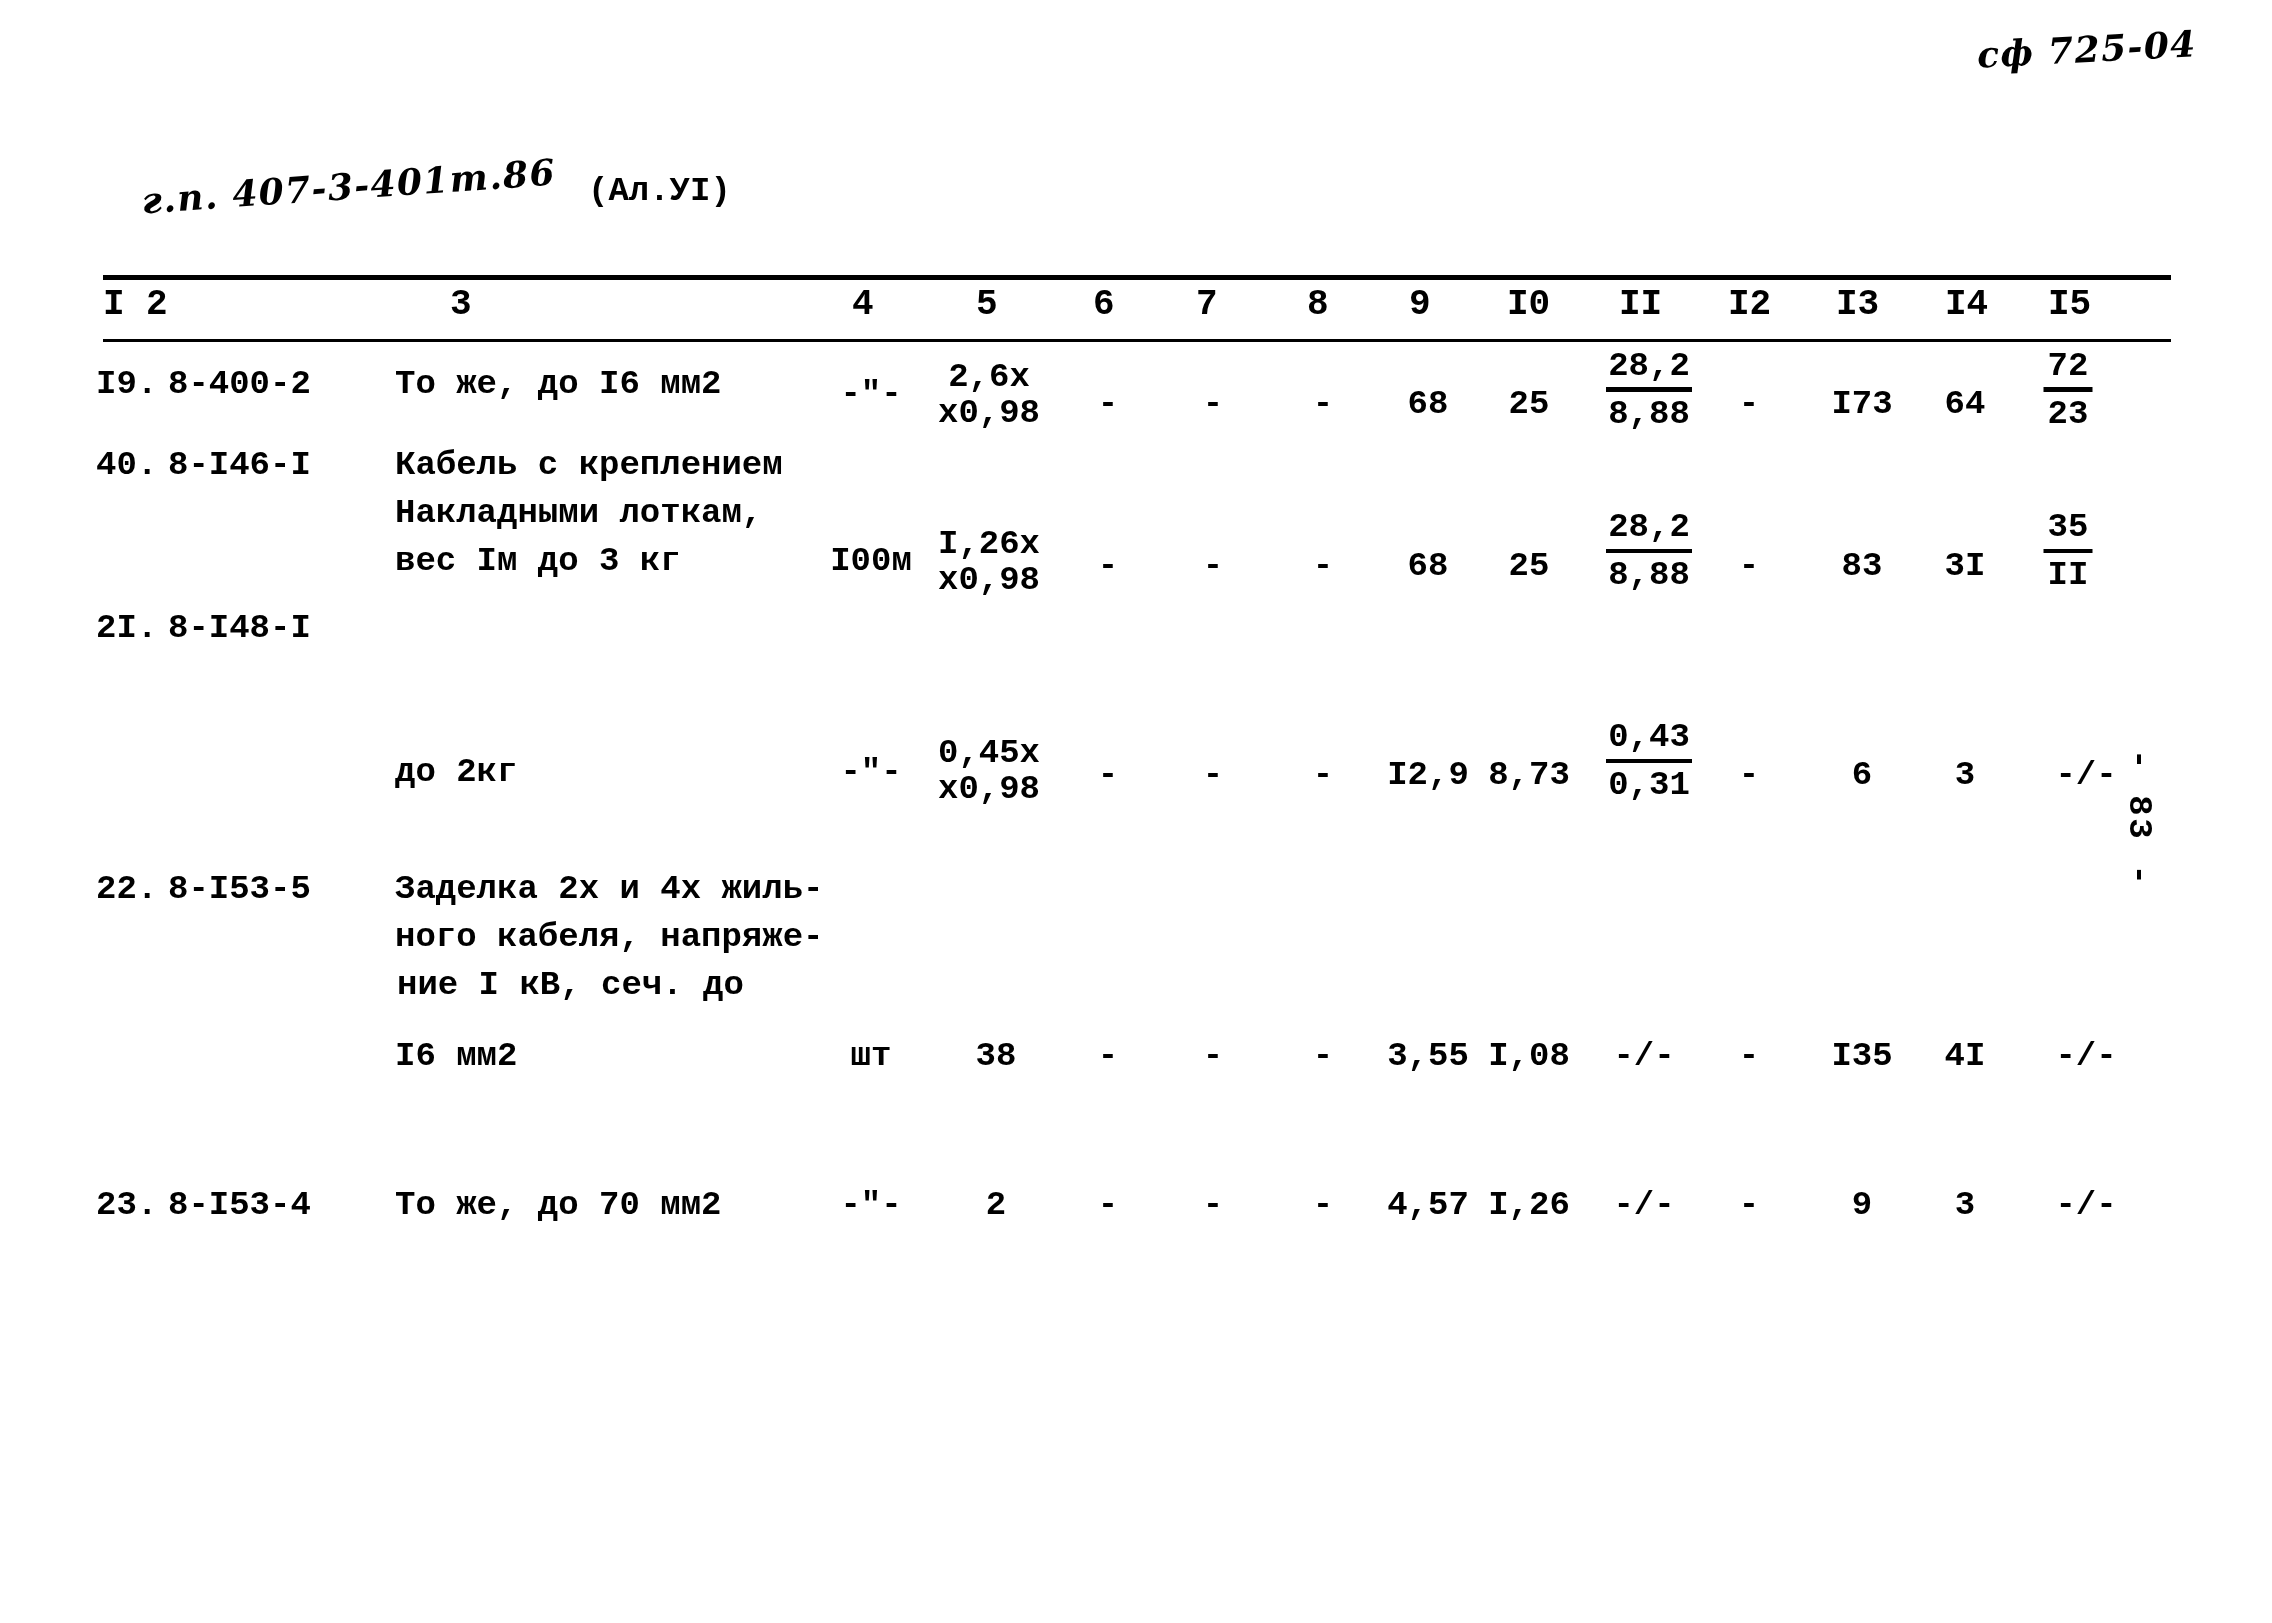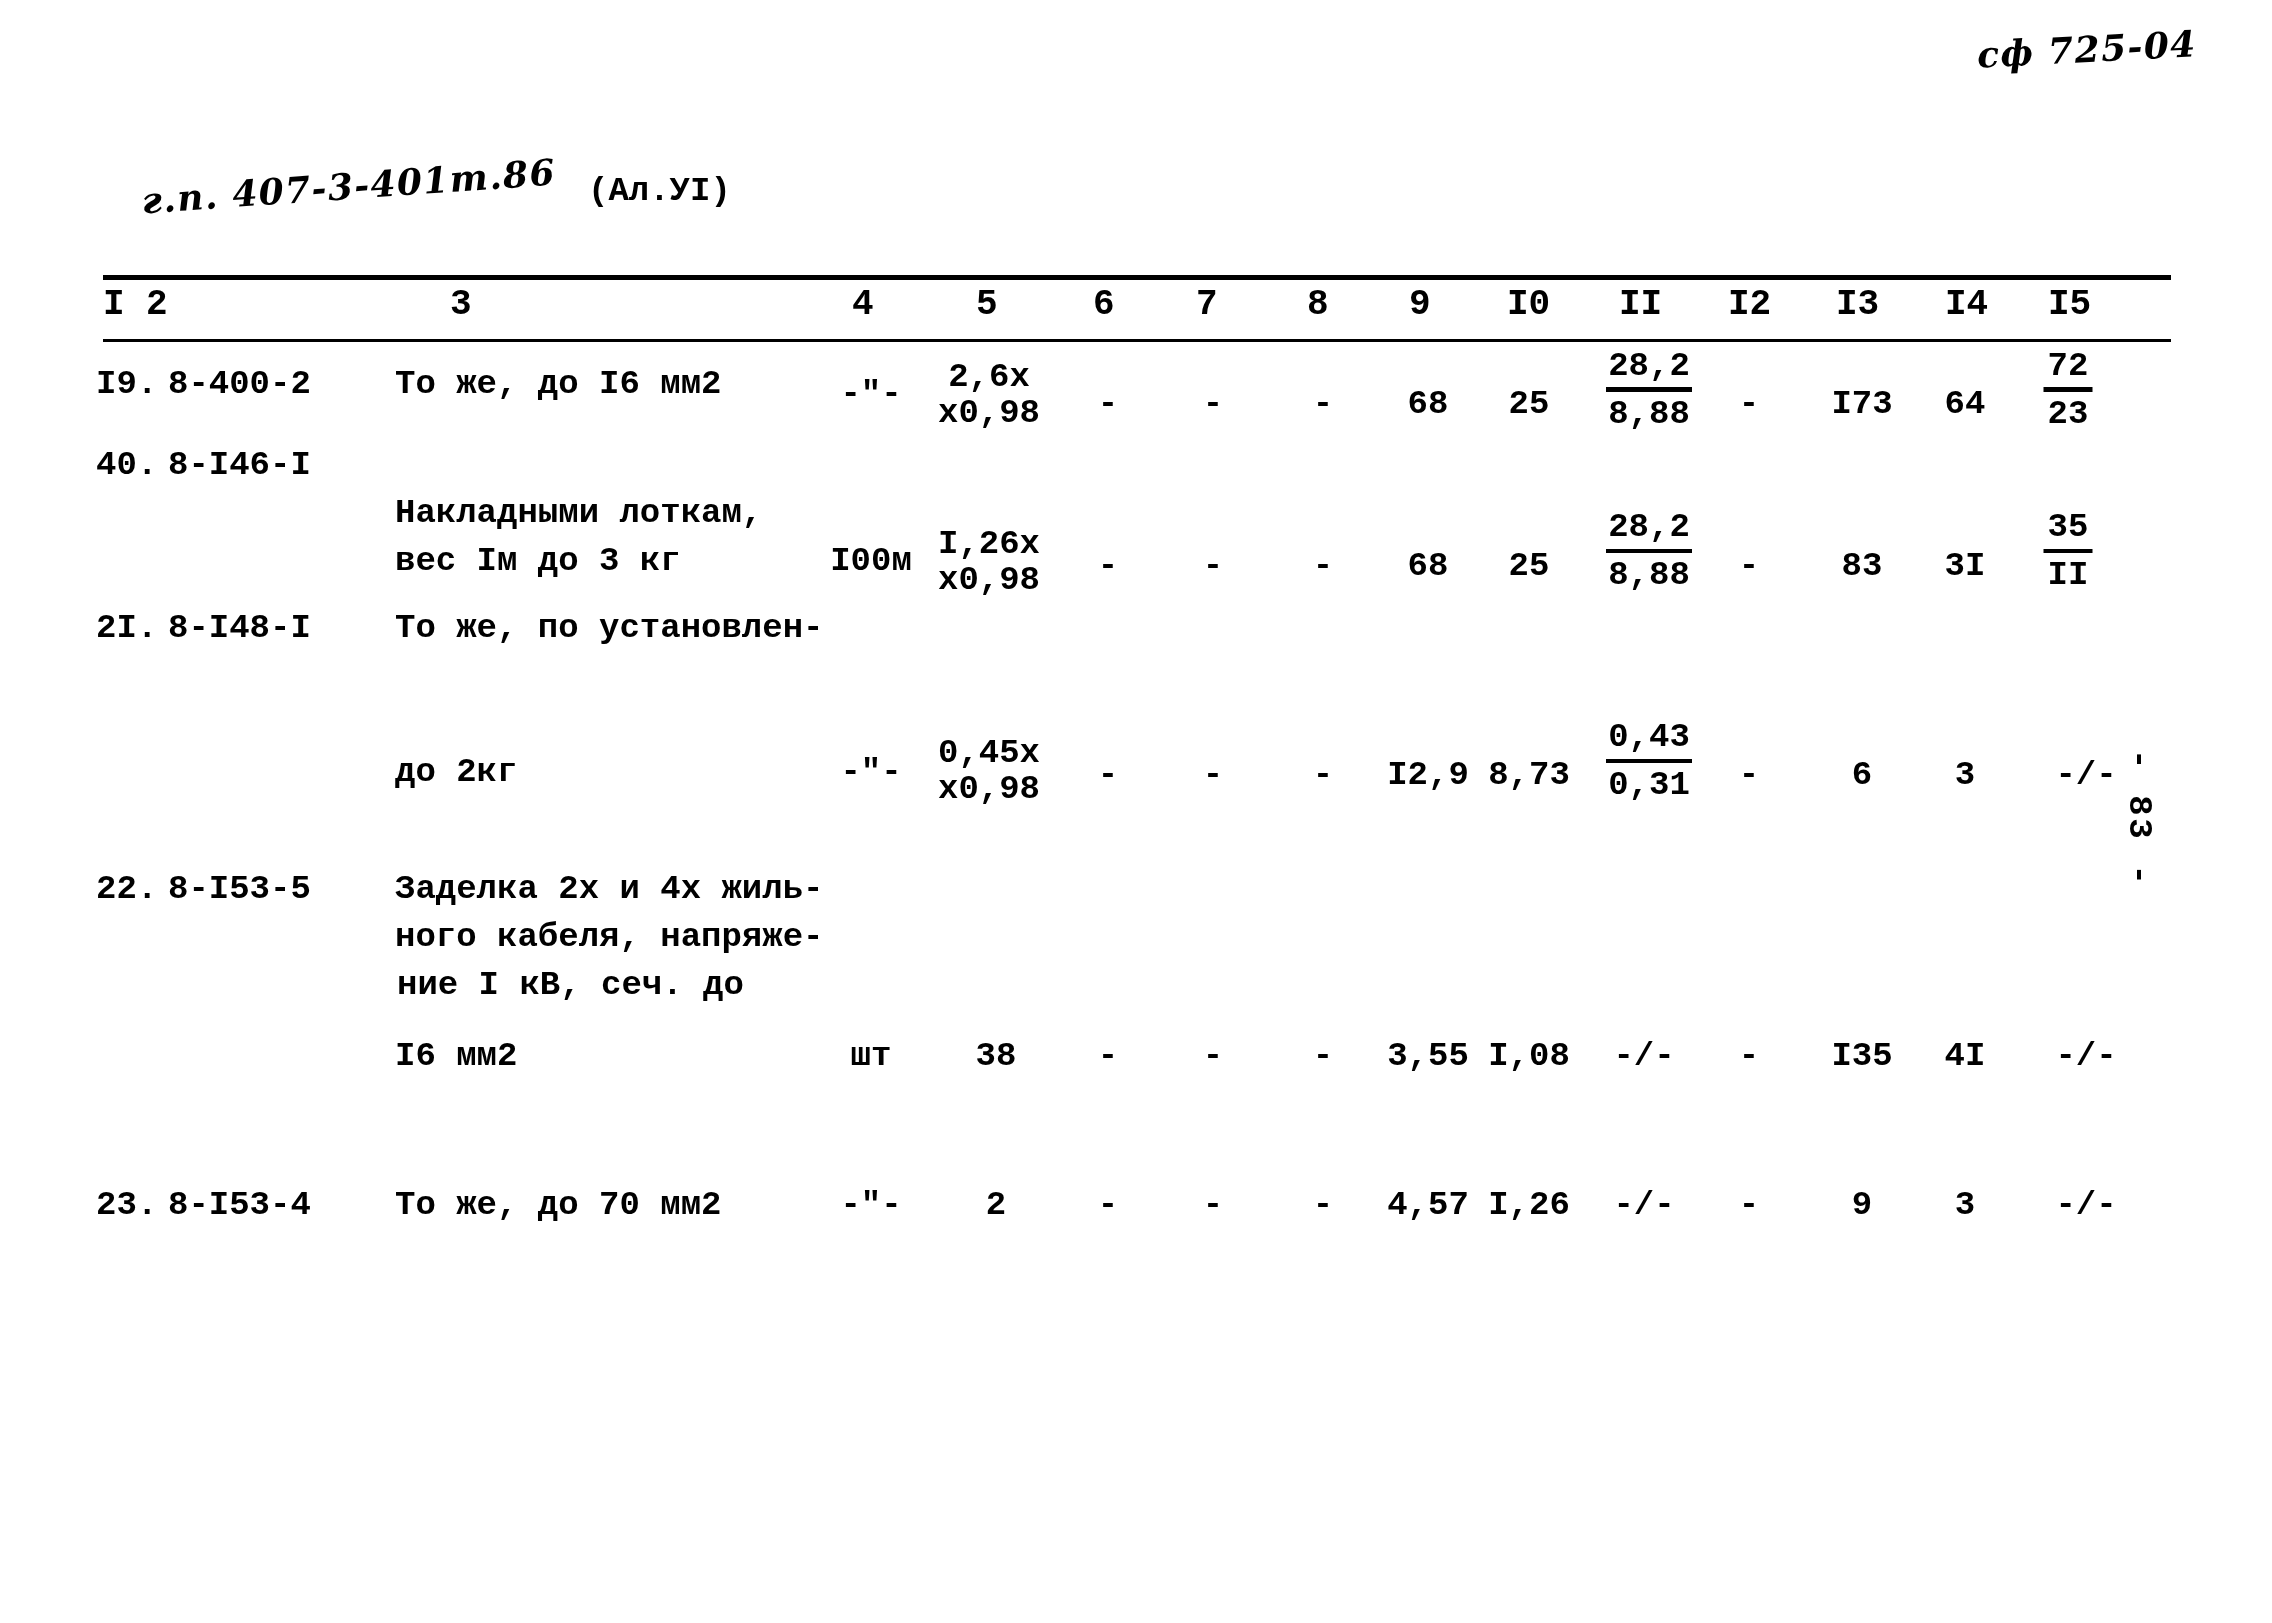--- a/index.html
+++ b/index.html
@@ -189,20 +189,21 @@
     <span class="cell center" style="left:1759px;top:41px">I73</span>
     <span class="cell center" style="left:1862px;top:41px">64</span>
     <div class="frac" style="left:1965px;top:3.4px">
       <span class="num">72</span>
       <span class="bar" style="width:49px"></span>
       <span class="den">23</span>
     </div>
 
     <span class="cell" style="left:-6.9px;top:102px">40.</span>
     <span class="cell" style="left:65px;top:102px">8-I46-I</span>
+    <span class="cell" style="left:292px;top:102px">Кабель с креплением</span>
     <span class="cell" style="left:292px;top:150px">Накладными лоткам,</span>
     <span class="cell" style="left:292px;top:198px">вес Iм до 3 кг</span>
     <span class="cell center" style="left:768px;top:198px">I00м</span>
     <div class="stack" style="left:886px;top:184px">
       <span>I,26х</span>
       <span>х0,98</span>
     </div>
     <span class="cell center" style="left:1005px;top:203px">-</span>
     <span class="cell center" style="left:1110px;top:203px">-</span>
     <span class="cell center" style="left:1220px;top:203px">-</span>
@@ -217,21 +218,20 @@
     <span class="cell center" style="left:1759px;top:203px">83</span>
     <span class="cell center" style="left:1862px;top:203px">3I</span>
     <div class="frac" style="left:1965px;top:165px">
       <span class="num">35</span>
       <span class="bar" style="width:49px"></span>
       <span class="den">II</span>
     </div>
 
     <span class="cell" style="left:-6.9px;top:265px">2I.</span>
     <span class="cell" style="left:65px;top:265px">8-I48-I</span>
-    <span class="cell" style="left:292px;top:265px">То же, по установлен-</span>
     <span class="cell" style="left:292px;top:409px">до 2кг</span>
     <span class="cell center" style="left:768px;top:409px">-"-</span>
     <div class="stack" style="left:886px;top:393px">
       <span>0,45х</span>
       <span>х0,98</span>
     </div>
     <span class="cell center" style="left:1005px;top:412px">-</span>
     <span class="cell center" style="left:1110px;top:412px">-</span>
     <span class="cell center" style="left:1220px;top:412px">-</span>
     <span class="cell center" style="left:1325px;top:412px">I2,9</span>

